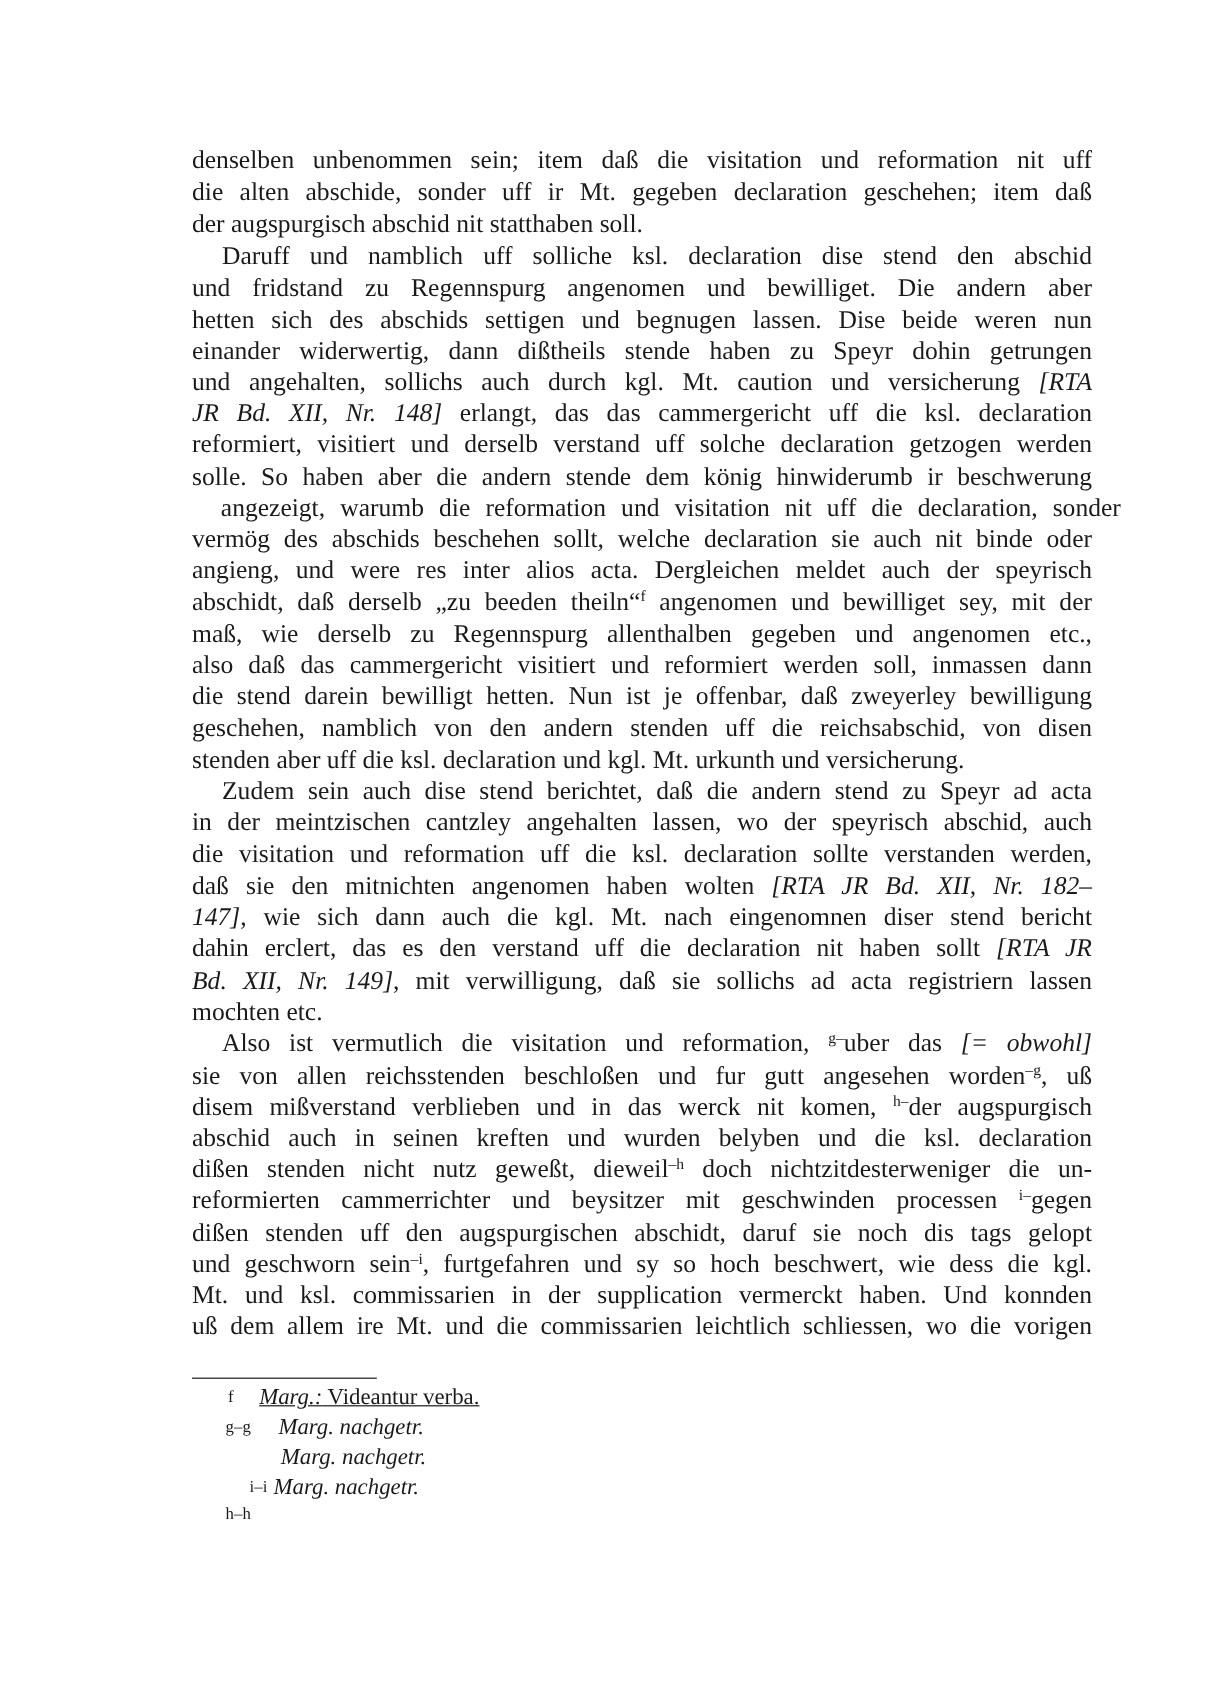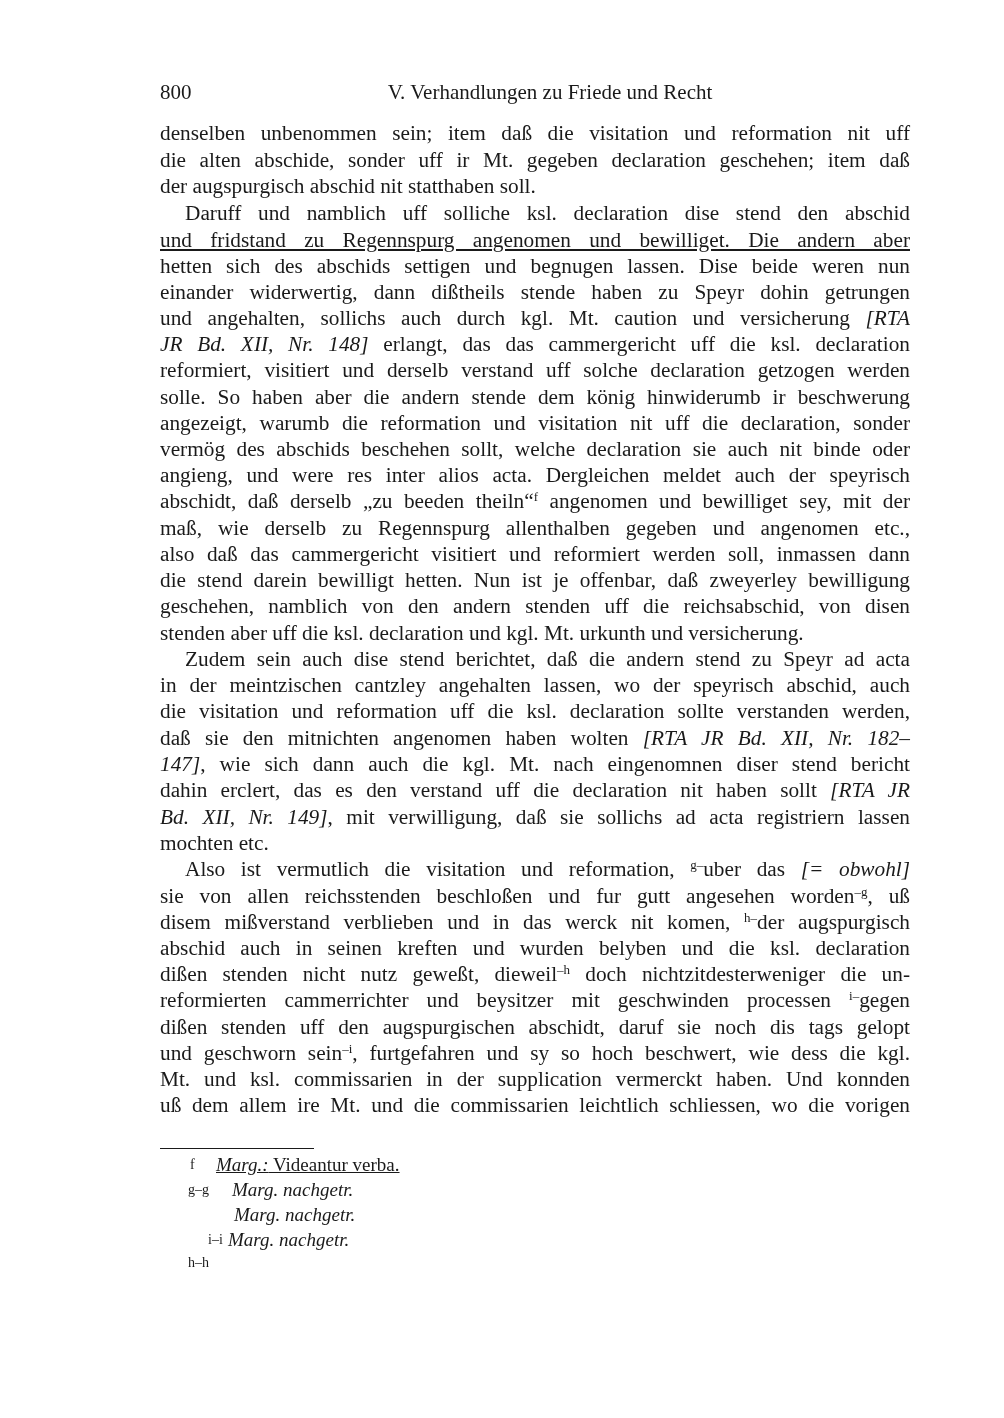--- a/index.html
+++ b/index.html
@@ -18,38 +18,34 @@
   sup { font-size: 13px; vertical-align: 7px; line-height: 0; }
   .fn-rule { position: absolute; left: 160px; top: 1148px; width: 154px; height: 1px; background: #1a1a1a; }
   .footnotes { position: absolute; left: 160px; top: 1152px; width: 500px; }
   .fn { position: absolute; left: 0; height: 25px; font-size: 19px; line-height: 25px; white-space: nowrap; }
   .fn-mark { display: inline-block; font-size: 14px; vertical-align: 5px; text-align: center; }
 </style>
 </head>
 <body>
 
 <div class="page">
-  <div class="header">
-    <span class="page-number">800</span>
-    <span class="running-head">V. Verhandlungen zu Friede und Recht</span>
-  </div>
 
   <div class="body" id="body">
       <div class="line" style="top: 0px;"><span>denselben unbenommen sein; item daß die visitation und reformation nit uff</span></div>
       <div class="line" style="top: 27px;"><span>die alten abschide, sonder uff ir Mt. gegeben declaration geschehen; item daß</span></div>
       <div class="line last" style="top: 53px;"><span>der augspurgisch abschid nit statthaben soll.</span></div>
       <div class="line indent" style="top: 80px;"><span>Daruff und namblich uff solliche ksl. declaration dise stend den abschid</span></div>
-      <div class="line" style="top: 107px; text-decoration: underline;"><span>und fridstand zu Regennspurg angenomen und bewilliget. Die andern aber</span></div>
+      <div class="line" style="top: 107px;"><span>und fridstand zu Regennspurg angenomen und bewilliget. Die andern aber</span></div>
       <div class="line" style="top: 133px;"><span>hetten sich des abschids settigen und begnugen lassen. Dise beide weren nun</span></div>
       <div class="line" style="top: 159px;"><span>einander widerwertig, dann dißtheils stende haben zu Speyr dohin getrungen</span></div>
       <div class="line" style="top: 185px;"><span>und angehalten, sollichs auch durch kgl. Mt. caution und versicherung </span><i>[RTA</i></div>
       <div class="line" style="top: 211px;"><i>JR Bd. XII, Nr. 148]</i><span> erlangt, das das cammergericht uff die ksl. declaration</span></div>
       <div class="line" style="top: 237px;"><span>reformiert, visitiert und derselb verstand uff solche declaration getzogen werden</span></div>
       <div class="line" style="top: 264px;"><span>solle. So haben aber die andern stende dem könig hinwiderumb ir beschwerung</span></div>
-      <div class="line" style="top: 290px;"><span>angezeigt, warumb die reformation und visitation nit uff die declaration, sonder</span></div>
+      <div class="line" style="top: 290px; margin-left: 24px;"><span>angezeigt, warumb die reformation und visitation nit uff die declaration, sonder</span></div>
       <div class="line" style="top: 316px;"><span>vermög des abschids beschehen sollt, welche declaration sie auch nit binde oder</span></div>
       <div class="line" style="top: 342px;"><span>angieng, und were res inter alios acta. Dergleichen meldet auch der speyrisch</span></div>
       <div class="line" style="top: 368px;"><span>abschidt, daß derselb „zu beeden theiln“</span><sup>f</sup><span> angenomen und bewilliget sey, mit der</span></div>
       <div class="line" style="top: 395px;"><span>maß, wie derselb zu Regennspurg allenthalben gegeben und angenomen etc.,</span></div>
       <div class="line" style="top: 421px;"><span>also daß das cammergericht visitiert und reformiert werden soll, inmassen dann</span></div>
       <div class="line" style="top: 447px;"><span>die stend darein bewilligt hetten. Nun ist je offenbar, daß zweyerley bewilligung</span></div>
       <div class="line" style="top: 473px;"><span>geschehen, namblich von den andern stenden uff die reichsabschid, von disen</span></div>
       <div class="line last" style="top: 500px;"><span>stenden aber uff die ksl. declaration und kgl. Mt. urkunth und versicherung.</span></div>
       <div class="line indent" style="top: 526px;"><span>Zudem sein auch dise stend berichtet, daß die andern stend zu Speyr ad acta</span></div>
       <div class="line" style="top: 552px;"><span>in der meintzischen cantzley angehalten lassen, wo der speyrisch abschid, auch</span></div>

